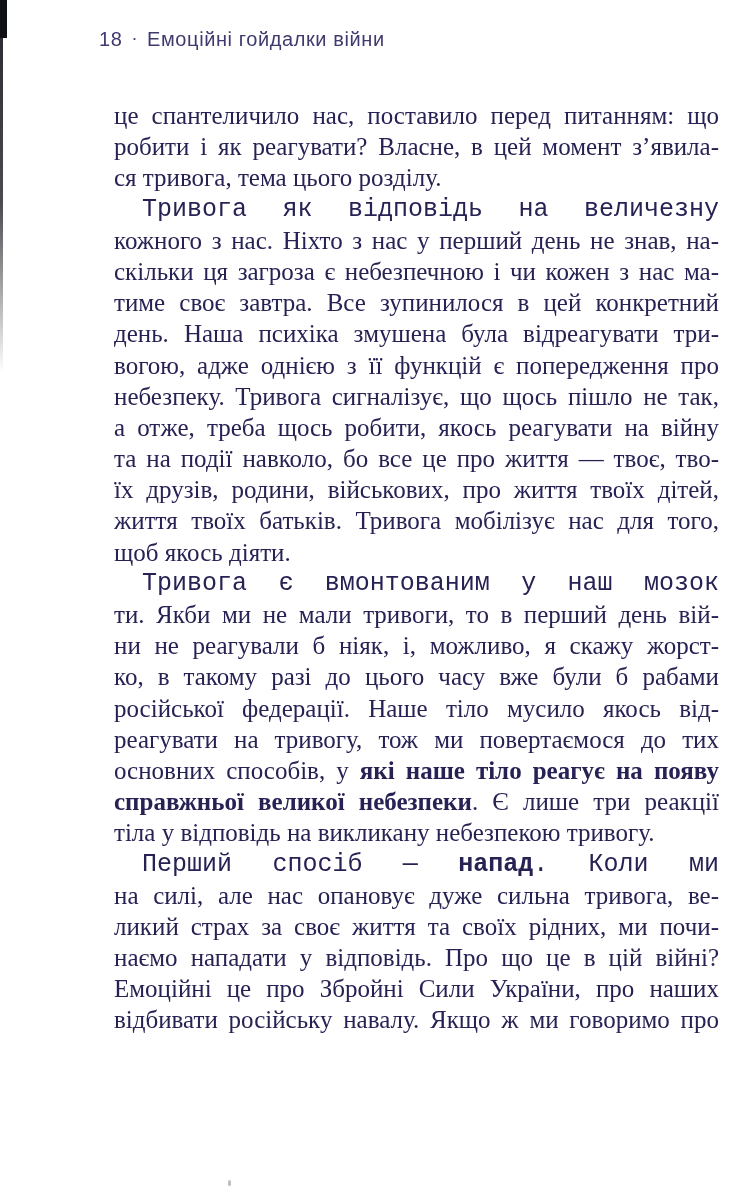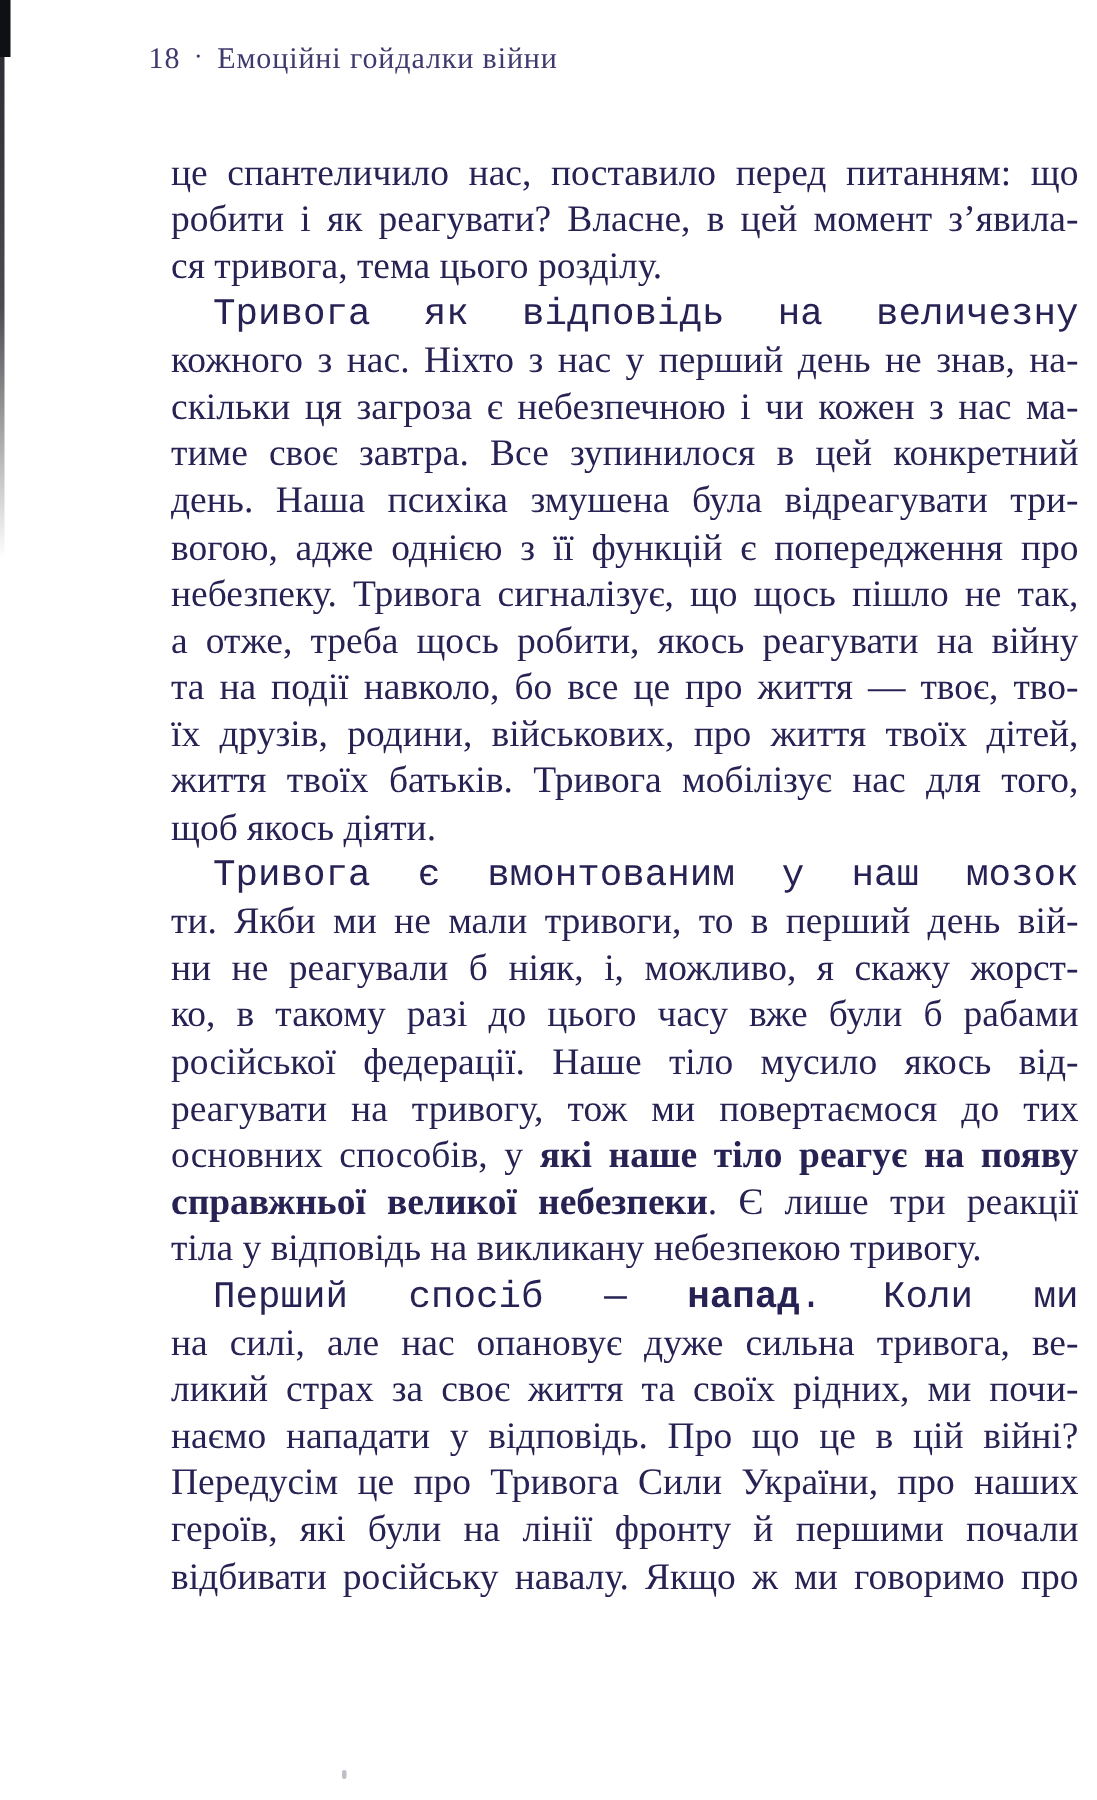--- a/index.html
+++ b/index.html
@@ -16,21 +16,21 @@
   }
   .page {
     position: absolute;
     inset: 0;
   }
   
   .running-head {
     position: absolute;
     left: 99px;
     top: 28px;
-    font-family: Liberation Serif, serif;
+    font-family: Liberation Sans, sans-serif;
     font-size: 20px;
     letter-spacing: 0.6px;
     color: var(--header-text, #3f3a6e);
     white-space: nowrap;
   }
   .running-head .pagenum { margin-right: 9px; }
   .running-head .dot {
     margin-right: 9px;
     font-size: 18px;
     position: relative;
@@ -128,19 +128,18 @@
         <div class="line">реагувати на тривогу, тож ми повертаємося до тих</div>
         <div class="line">основних способів, у <b>які наше тіло реагує на появу</b></div>
         <div class="line"><b>справжньої великої небезпеки</b>. Є лише три реакції</div>
         <div class="line last">тіла у відповідь на викликану небезпекою тривогу.</div>
       </div>
       <div class="para">
         <div class="line indent">Перший спосіб — <b>напад</b>. Коли ми відчуваємо себе</div>
         <div class="line">на силі, але нас опановує дуже сильна тривога, ве-</div>
         <div class="line">ликий страх за своє життя та своїх рідних, ми почи-</div>
         <div class="line">наємо нападати у відповідь. Про що це в цій війні?</div>
-        <div class="line">Передусім це про Тривога Сили України, про наших</div>
-        <div class="line">героїв, які були на лінії фронту й першими почали</div>
+        <div class="line">Емоційні це про Збройні Сили України, про наших</div>
         <div class="line">відбивати російську навалу. Якщо ж ми говоримо про</div>
       </div>
     </div>
 
 </div>
 
 </body></html>

